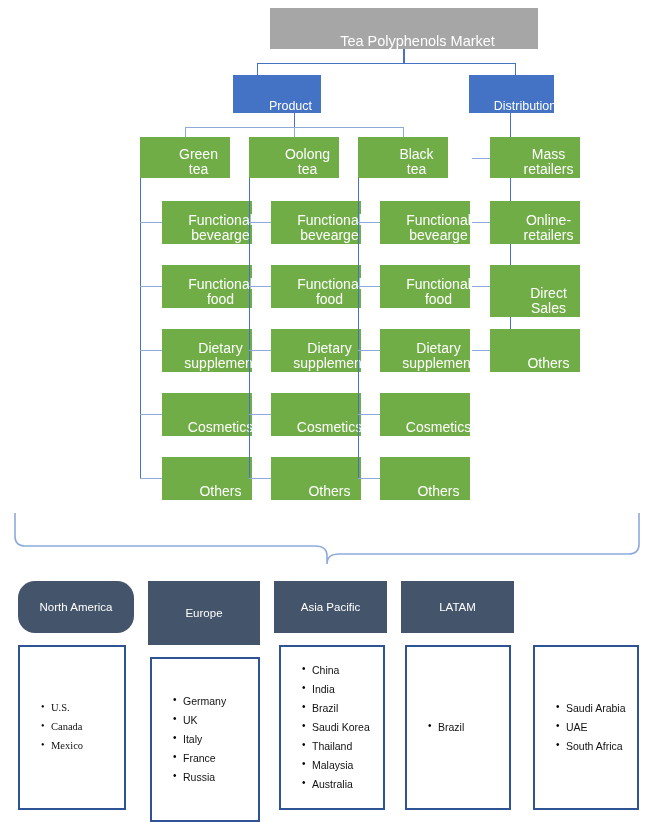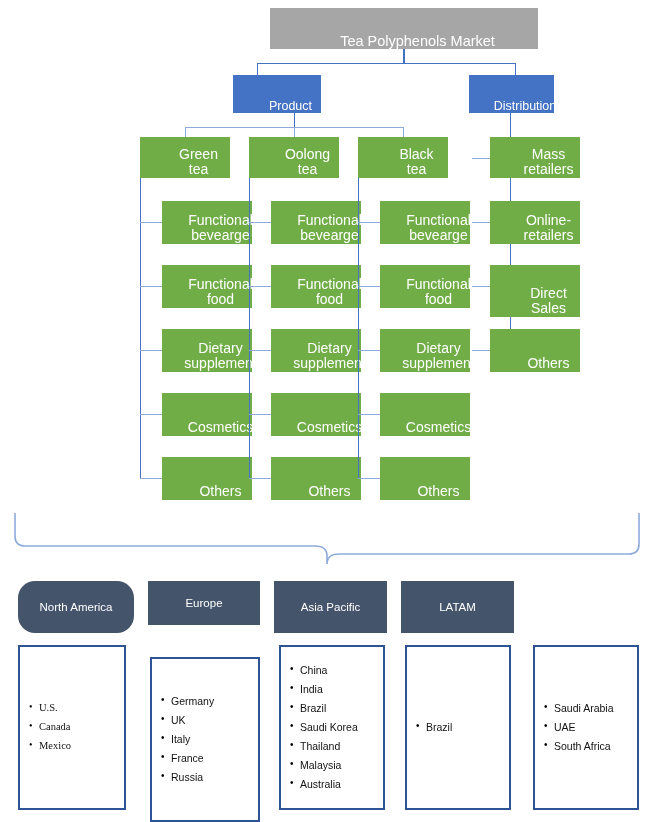--- a/index.html
+++ b/index.html
@@ -43,21 +43,21 @@
     background:#ffffff;border:2px solid #2E5496;
     display:flex;align-items:center;
     padding:0;
   }
   .region-body .inner{
     box-sizing:border-box;width:100%;
     border:1px solid #ffffff;
     padding:0;
   }
   .region-body ul{
-    list-style:none;margin:0;padding:0 0 0 18px;
+    list-style:none;margin:12px;padding:0 0 0 18px;
   }
   .region-body li{
     position:relative;color:#111111;font-size:10.5px;
     line-height:1.0;margin:0 0 8.5px 0;white-space:nowrap;
   }
   .region-body li:last-child{margin-bottom:0;}
   .region-body li:before{
     content:"\2022";position:absolute;left:-10px;top:-1px;
     font-size:10px;color:#000000;
   }
@@ -194,21 +194,21 @@
     </div>
 
   <svg id="brace" viewBox="0 0 648 62" preserveAspectRatio="none">
     <path d="M15,9 L15,32 Q15,42 25,42 L315,42 Q327,42 327,52 L327,60
              Q327,50 339,50 L629,50 Q639,50 639,40 L639,9" fill="none" stroke="#8EAADB" stroke-width="1.6" transform="translate(0,-2)"></path>
   </svg>
 
   <div class="region-head" style="left:18px;top:581px;width:116px;height:52px;border-radius:17px;">
     <span>North America</span>
   </div>
-  <div class="region-head" style="left:148px;top:581px;width:112px;height:44px;text-align:right;">
+  <div class="region-head" style="left:148px;top:581px;width:112px;height:64px;text-align:right;">
     <span>Europe</span>
   </div>
   <div class="region-head" style="left:274px;top:581px;width:113px;height:52px;">
     <span>Asia Pacific</span>
   </div>
   <div class="region-head" style="left:401px;top:581px;width:113px;height:52px;">
     <span>LATAM</span>
   </div>
 
   <div class="region-body" style="left:18px;top:645px;width:108px;height:165px;font-family:Liberation Serif, serif;">

